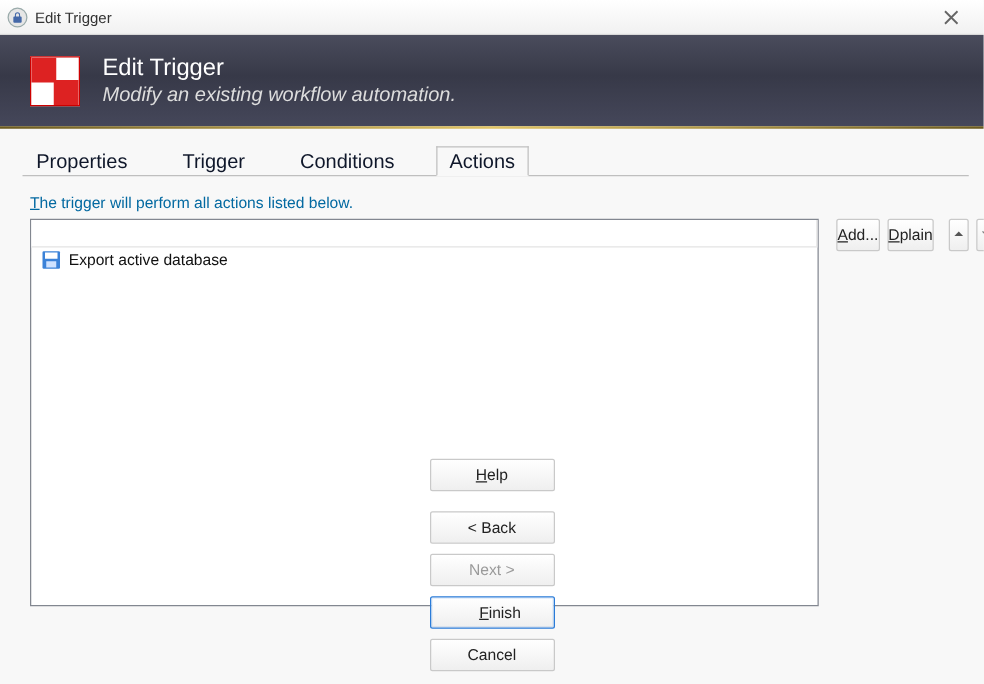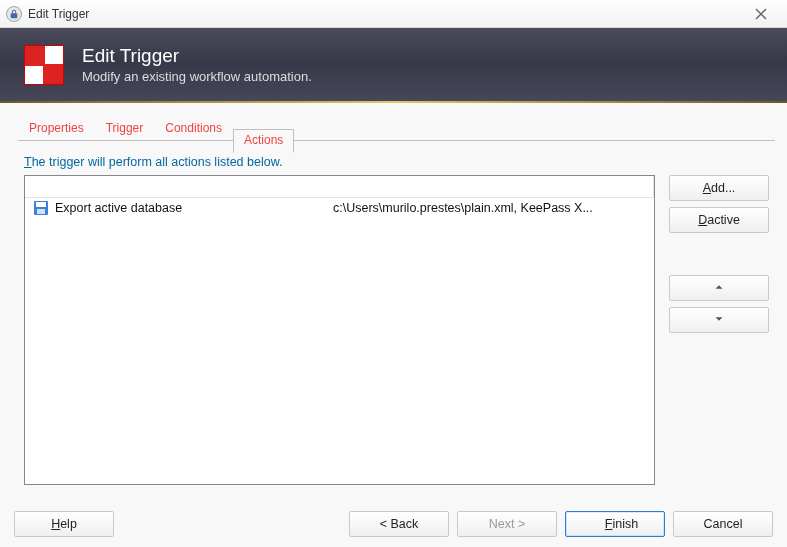--- a/index.html
+++ b/index.html
@@ -41,40 +41,40 @@
     width:40px; height:40px; margin-right:18px;
     background:#fff; position:relative; overflow:hidden;
     border:1px solid #c00;
   }
   .banner .logo::before, .banner .logo::after {
     content:""; position:absolute; width:20px; height:20px; background:#d22;
   }
   .banner .logo::before { left:0; top:0; }
   .banner .logo::after { right:0; bottom:0; }
   .banner h1 { margin:0; font-size:19px; font-weight:400; color:#fff; }
-  .banner p  { margin:2px 0 0 0; font-size:13px; color:#ddd; }
+  .banner p  { margin:2px 0 0 0; font-size:16px; color:#ddd;font-style:italic; }
 
   .goldline { height:2px; background:linear-gradient(90deg,#6b5a1f,#e2c565,#6b5a1f); }
 
   
   .content {
     padding:14px 12px 8px 18px;
   }
   
   .tabs {
-    display:flex; height:24px; font-size:12px; color:#ef4444;
+    display:flex; height:24px; font-size:16px; color:#0f172a;gap:22px;
   }
   .tab {
     padding:3px 10px 0 10px; cursor:default;
     border:1px solid transparent; border-bottom:none;
   }
   .tab.active {
     background:#f8f8f8;
     border:1px solid #bfbfbf; border-bottom:1px solid #f8f8f8;
-    position:relative; top:12px; z-index:2;
+    position:relative; top:0px; z-index:2;
   }
   .tabstrip-line {
     border-bottom:1px solid #bfbfbf;
     margin-top:-1px; position:relative; z-index:1;
   }
 
   .tabpage { padding:14px 6px 0 6px; }
   .hint { font-size:12.5px; color:#0369a1; margin-bottom:6px; }
   .hint u { text-decoration:underline; }
 
@@ -98,37 +98,37 @@
   .col-action { width:300px; }
   .col-detail { flex:1; }
   .list-row {
     display:flex; height:20px; align-items:center;
   }
   .list-row .cell { padding:0 8px; white-space:nowrap; overflow:hidden; text-overflow:ellipsis; }
   .list-row .cell.col-action { display:flex; align-items:center; gap:6px; }
   .row-icon { width:16px; height:16px; flex-shrink:0; }
 
   
-  .sidebtns { width:100px; display:flex; flex-direction:column; gap:6px; }
+  .sidebtns { width:100px; display:flex; gap:6px; }
   .btn {
     height:26px; font-size:12.5px;
     background:linear-gradient(#ffffff,#efefef);
     border:1px solid #c9c9c9; border-radius:2px;
     display:flex; align-items:center; justify-content:center;
     cursor:default; color:#222;
   }
   .btn u { text-decoration:underline; }
   .spacer { height:30px; }
   .btn.icon svg { width:14px; height:14px; fill:#555; }
 
   
   .bottombar {
     position:absolute; left:0; right:0; bottom:10px;
     padding:0 14px;
-    display:flex; gap:8px; align-items:center;
+    display:flex; gap:8px; align-items:center;flex-direction:column;
   }
   .bottombar .gap { flex:1; }
   .btn.wide { width:100px; }
   .btn.default { border:1px solid #2a7bd8; box-shadow:0 0 0 1px rgba(42,123,216,.15) inset;padding-left:13px; }
   .btn.disabled { color:#9a9a9a; }
 </style>
 </head>
 <body>
 
 <div class="titlebar">
@@ -179,31 +179,30 @@
           <div class="cell col-action">
             <span class="row-icon">
               <svg viewBox="0 0 16 16">
                   <rect x="1" y="1" width="14" height="14" rx="1" fill="#3b82d8"></rect>
                   <rect x="3" y="2" width="10" height="5" fill="#fff"></rect>
                   <rect x="4" y="9" width="8" height="5" fill="#cfe2ff"></rect>
                 </svg>
             </span>
             <span>Export active database</span>
           </div>
-          <div class="cell col-detail">c:\Users\murilo.prestes\plain.xml, KeePass X...</div>
         </div>
 
       </div>
 
       <div class="sidebtns">
         <div class="btn">
             <span><u>A</u><span>dd...</span></span>
           </div>
         <div class="btn">
-            <span><u>D</u><span>active</span></span>
+            <span><u>D</u><span>plain</span></span>
           </div>
         <div class="spacer"></div>
         <div class="btn icon">
           <span><svg viewBox="0 0 24 24">
                 <path d="M6 15l6-6 6 6z"></path>
               </svg></span>
         </div>
         <div class="btn icon">
           <span><svg viewBox="0 0 24 24">
                 <path d="M6 9l6 6 6-6z"></path>

